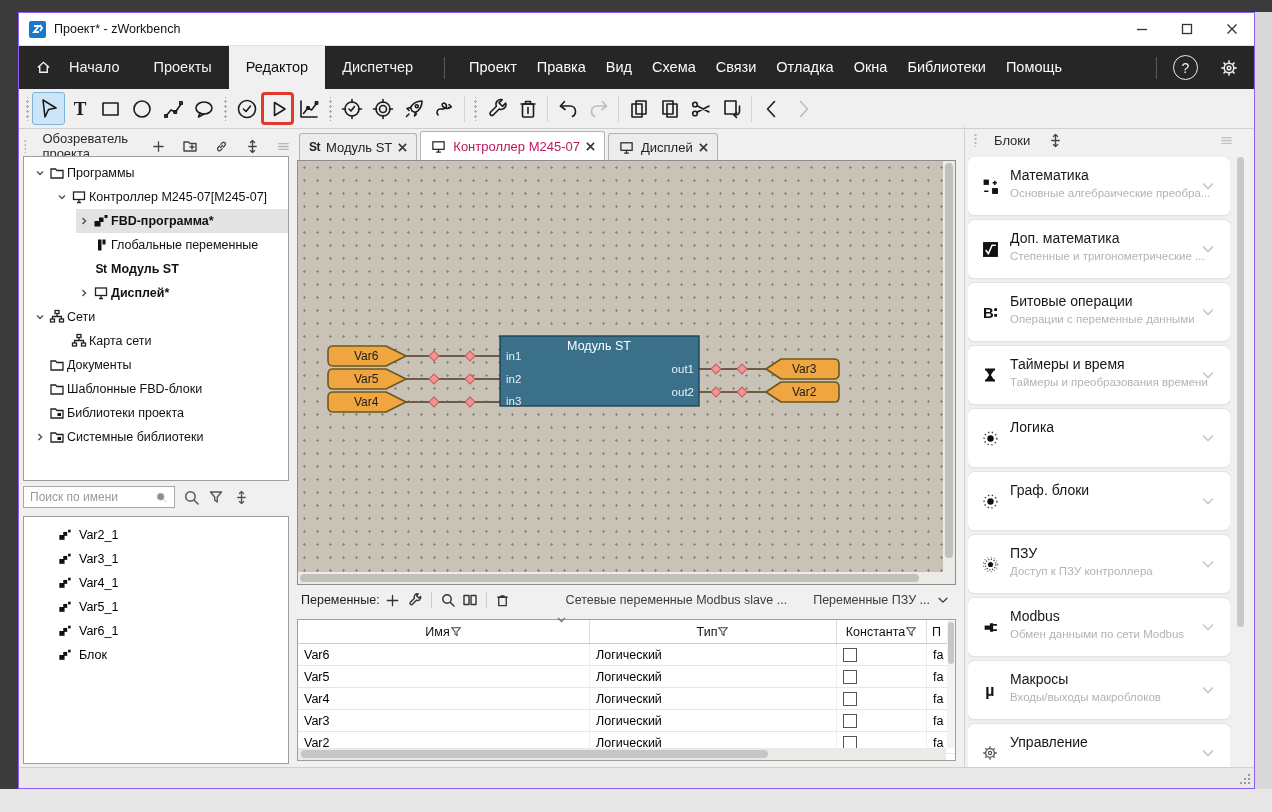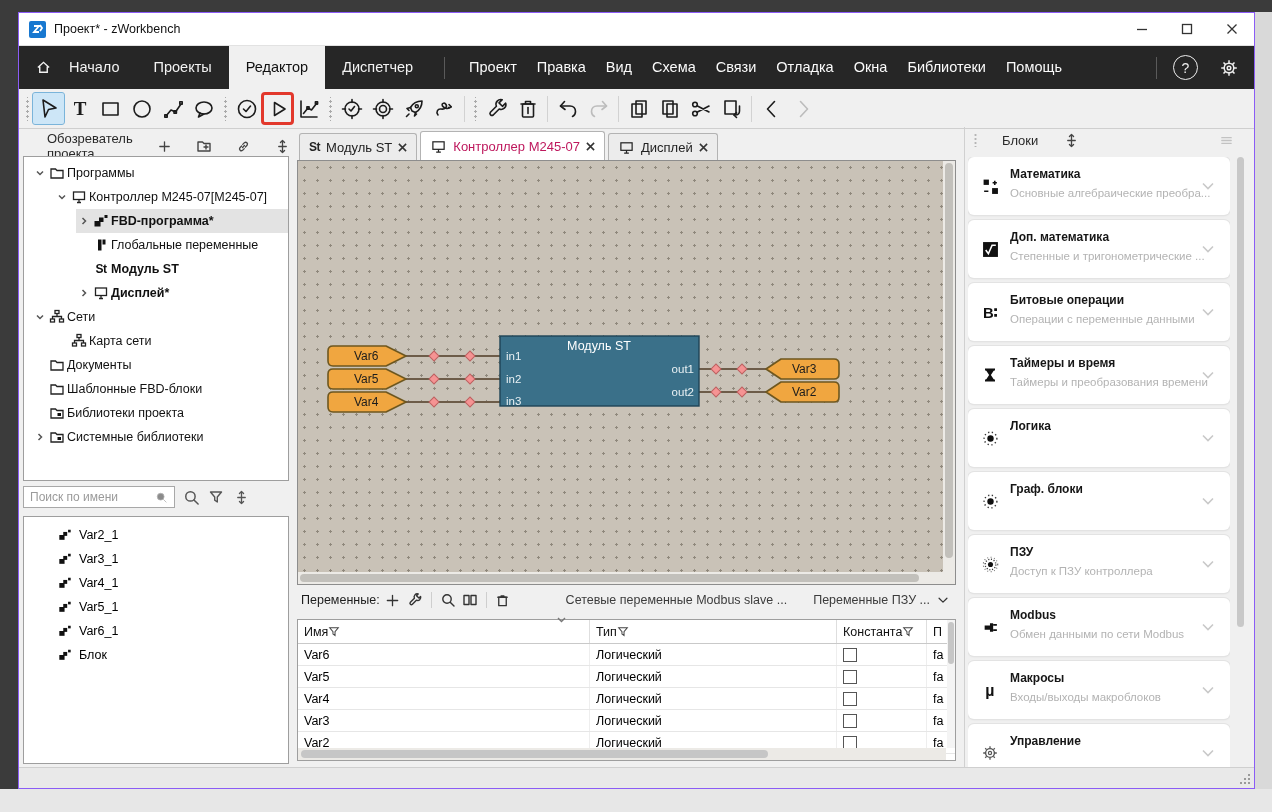--- a/index.html
+++ b/index.html
@@ -37,21 +37,21 @@
     background-size:5px 5px;background-position:1px 2px}
   .tsep{width:1px;height:26px;background:#d2d2d2;margin:0 4px}
   .tbtn{width:31px;height:31px;display:flex;align-items:center;justify-content:center;border-radius:2px;position:relative}
   .tbtn svg{stroke:#1c1c1c;fill:none;stroke-width:1.6;stroke-linecap:round;stroke-linejoin:round}
   .tbtn.sel{background:#cde6f7;outline:1px solid #7ab4da}
   .tbtn.dis svg{stroke:#bcbcbc}
   .tbtn.redbox{outline:3px solid #e2382c;outline-offset:-2px;border-radius:3px}
   .tbtn svg text{stroke:none;fill:#1c1c1c}
   
   .main{position:absolute;left:0;top:114px;width:1235px;height:641px}
-  .panelhead{position:absolute;font-size:13px;color:#2a2a2a;display:flex;align-items:center;gap:24px}
+  .panelhead{position:absolute;font-size:13px;color:#2a2a2a;display:flex;align-items:center;gap:16px}
   .panelhead .hgrip{width:5px;height:14px;background-image:radial-gradient(circle,#b5b5b5 1px,transparent 1.2px);background-size:5px 4px}
   .hicon{width:18px;height:18px;display:flex;align-items:center;justify-content:center}
   .hicon svg{stroke:#444;fill:none;stroke-width:1.4;stroke-linecap:round;stroke-linejoin:round}
   .box{position:absolute;background:#fff;border:1px solid #9e9e9e;box-sizing:border-box}
   
   .trow{height:24px;display:flex;align-items:center;font-size:12.5px;color:#111;white-space:nowrap}
   .trow .chev{width:15px;display:flex;justify-content:center}
   .trow .chev svg{stroke:#555;fill:none;stroke-width:1.5}
   .trow .tico{width:20px;display:flex;justify-content:center}
   .trow .tico svg{stroke:#222;fill:none;stroke-width:1.3}
@@ -79,37 +79,37 @@
     background-color:#c9c2b7;background-image:radial-gradient(circle,#8f887c 1px,transparent 1.15px);background-size:13px 13px;overflow:hidden}
   .hscroll{position:absolute;background:#eceae6}
   .thumb{position:absolute;background:#c2c0bb;border-radius:5px}
   
   .varsrow{position:absolute;display:flex;align-items:center;font-size:12.5px;color:#1d1d1d;gap:4px}
   .varsrow .hicon svg{stroke:#333}
   .vsep{width:1px;height:16px;background:#cecece;margin:0 3px}
   .varlink{color:#3c3c3c;margin-left:22px}
   .vtable{position:absolute;background:#fff;border:1px solid #9e9e9e;box-sizing:border-box;font-size:12.5px}
   .vhead{display:flex;height:23px;border-bottom:1px solid #c9c9c9;align-items:center}
-  .vhc{display:flex;align-items:center;justify-content:flex-start;padding:0 6px;box-sizing:border-box;
+  .vhc{display:flex;align-items:center;justify-content:center;padding:0 6px;box-sizing:border-box;
     border-right:1px solid #dedede;height:23px;color:#111}
   .vrow{display:flex;height:21px;border-bottom:1px solid #e6e6e6;align-items:center}
   .vc{padding:0 6px;box-sizing:border-box;border-right:1px solid #eee;height:21px;display:flex;align-items:center}
   .cb{width:12px;height:12px;border:1px solid #555;background:#fff}
   .funnel svg{stroke:#444;fill:none;stroke-width:1.2}
   .sortchev{position:absolute;top:-4px;left:258px}
   .sortchev svg{stroke:#777;fill:none;stroke-width:1.4}
   
   .rpanel{position:absolute;left:945px;top:0;width:283px;height:641px;border-left:1px solid #d0d0d0}
   .cards{position:absolute;left:3px;top:30px;width:262px;height:611px;overflow:hidden}
   .card{height:58px;background:#fff;border-radius:6px;margin-bottom:5px;position:relative;
     box-shadow:0 0 0 1px #e3e3e3,0 1px 2px rgba(0,0,0,.08)}
   .cicon{position:absolute;left:12px;top:19px;width:20px;height:20px;display:flex;align-items:center;justify-content:center}
   .cicon svg{stroke:#111;fill:none;stroke-width:1.5}
   .cicon svg text{stroke:none;fill:#111;font-weight:bold}
-  .ct{position:absolute;left:42px;top:10px;font-size:12px;color:#161616;font-weight:700}
+  .ct{position:absolute;left:42px;top:10px;font-size:14px;color:#161616;font-weight:400}
   .cs{position:absolute;left:42px;top:30px;font-size:11.5px;color:#b3b3b3;white-space:nowrap}
   .cchev{position:absolute;right:14px;top:21px}
   .cchev svg{stroke:#c9c9c9;fill:none;stroke-width:1.6}
   
   .status{position:absolute;left:0;bottom:0;width:100%;height:21px;background:#e9e9e9;border-top:1px solid #cfcfcf;box-sizing:border-box}
   .sgrip{position:absolute;right:3px;bottom:3px}
   
   svg{display:block}
 </style>
 </head>

